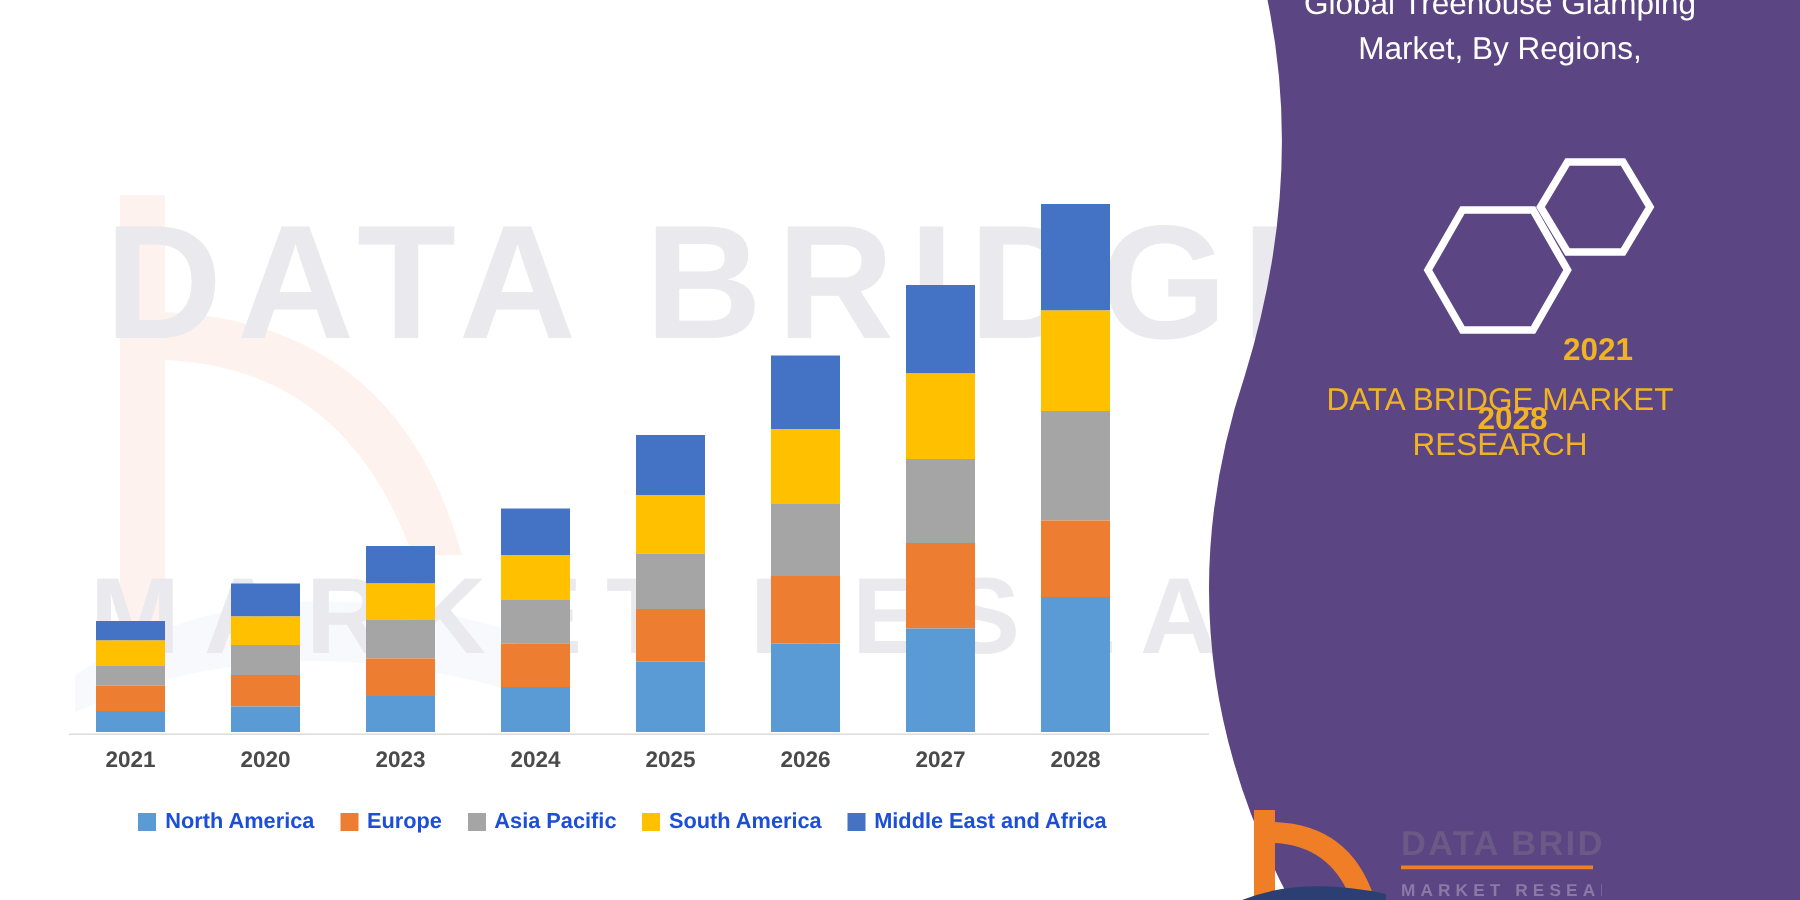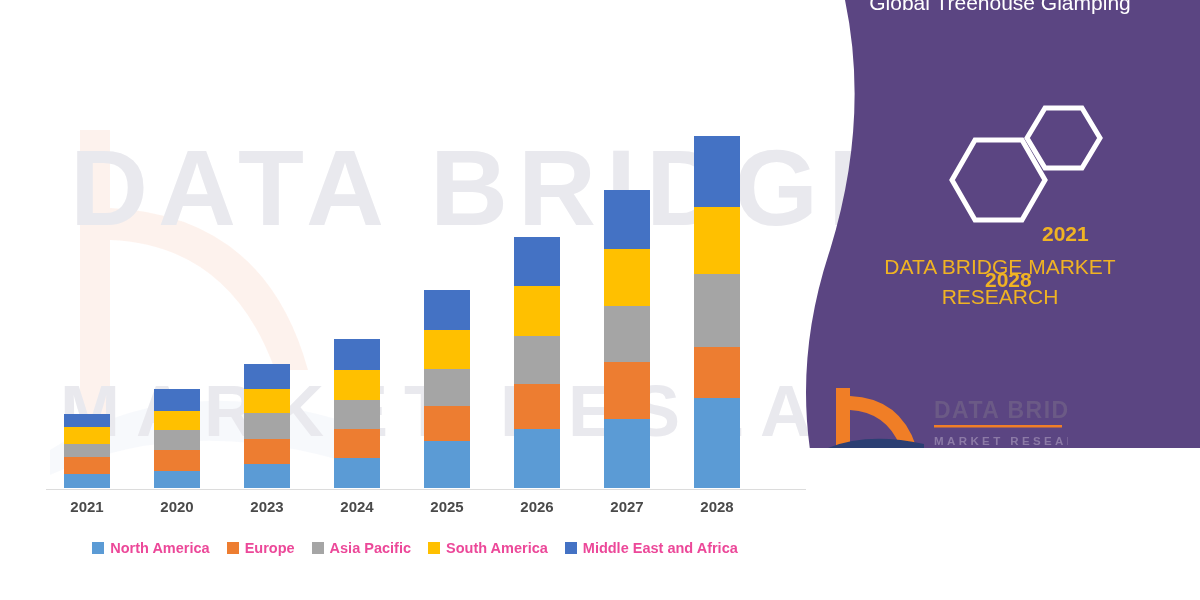--- a/index.html
+++ b/index.html
@@ -58,25 +58,25 @@
     font-size:15px; color:#4a4a4a; font-weight:700;
   }
 
   
   #legend{
     position:absolute; left:0; top:540px; width:830px;
     display:flex; justify-content:center; align-items:center; gap:17px;
   }
   .legend-item{ display:flex; align-items:center; gap:6px; }
   .legend-swatch{ width:12px; height:12px; display:block; }
-  .legend-label{ font-size:14.5px; color:#ec4899; font-weight:700; white-space:nowrap; }
+  .legend-label{ font-size:14.5px; color:#1d4ed8; font-weight:700; white-space:nowrap; }
 
   
   #purple-panel{
-    position:absolute; right:0; top:0; width:400px; height:448px;
+    position:absolute; right:0; top:0; width:400px; height:600px;
     overflow:hidden;
   }
   #purple-shape{ position:absolute; inset:0; width:400px; height:600px; }
 
   #panel-title{
     position:absolute; top:-12px; left:18px; width:364px;
     text-align:center; color:#ffffff; font-size:21px; line-height:30px;
     font-weight:400;
   }
 
@@ -202,20 +202,21 @@
     </div>
 </div>
 
 <div id="purple-panel">
   <svg id="purple-shape" viewBox="0 0 400 600" preserveAspectRatio="none">
     <path d="M400 0 L400 600 L60 600 Q-30 430 30 250 Q70 120 45 0 Z" fill="#5b4582"></path>
   </svg>
 
   <div id="panel-title">
     <div>Global Treehouse Glamping</div>
+    <div>Market, By Regions,</div>
   </div>
 
   <div id="hex-wrap">
     <svg width="240" height="130" viewBox="0 0 240 130">
       <polygon points="145,8 182,8 200,38 182,68 145,68 127,38" fill="none" stroke="#ffffff" stroke-width="5"></polygon>
       <polygon points="75,40 122,40 145,80 122,120 75,120 52,80" fill="none" stroke="#ffffff" stroke-width="5"></polygon>
     </svg>
     <span id="hex-2021-label" class="hex-label">2021</span>
     <span id="hex-2028-label" class="hex-label">2028</span>
   </div>

